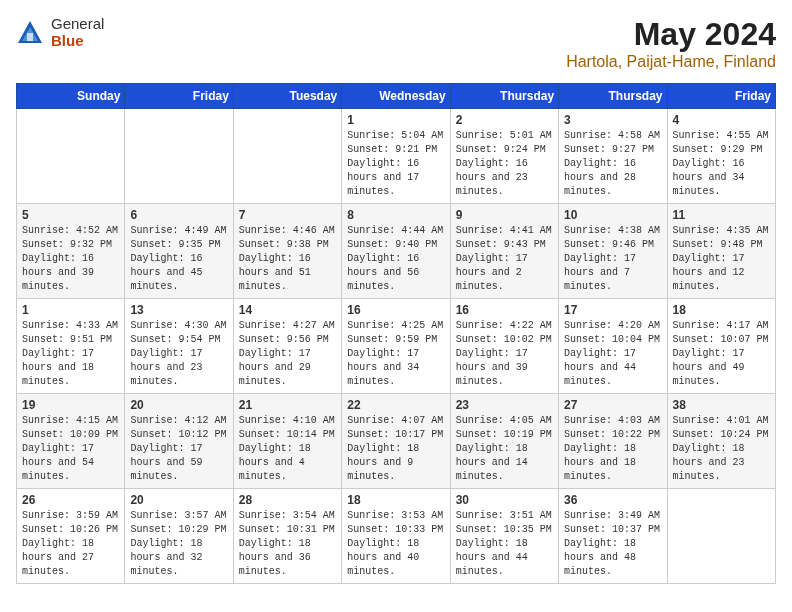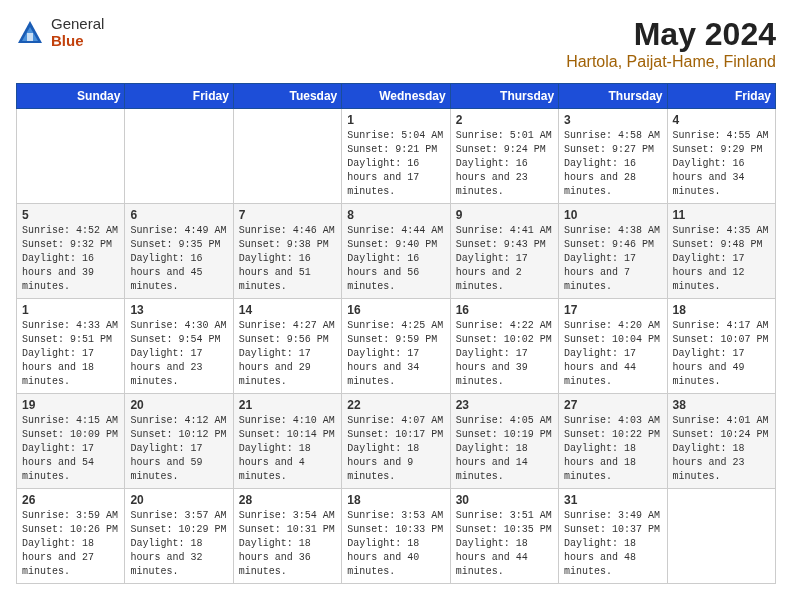--- a/index.html
+++ b/index.html
@@ -253,19 +253,19 @@
         </td>
         <td>
           <div class="day-number">18</div>
           <div class="day-info">Sunrise: 3:53 AM<br>Sunset: 10:33 PM<br>Daylight: 18 hours and 40 minutes.</div>
         </td>
         <td>
           <div class="day-number">30</div>
           <div class="day-info">Sunrise: 3:51 AM<br>Sunset: 10:35 PM<br>Daylight: 18 hours and 44 minutes.</div>
         </td>
         <td>
-          <div class="day-number">31</div>
+          <div class="day-number">36</div>
           <div class="day-info">Sunrise: 3:49 AM<br>Sunset: 10:37 PM<br>Daylight: 18 hours and 48 minutes.</div>
         </td>
         <td class="empty-cell"></td>
       </tr>
     </tbody>
 </table>
 
 </body></html>

